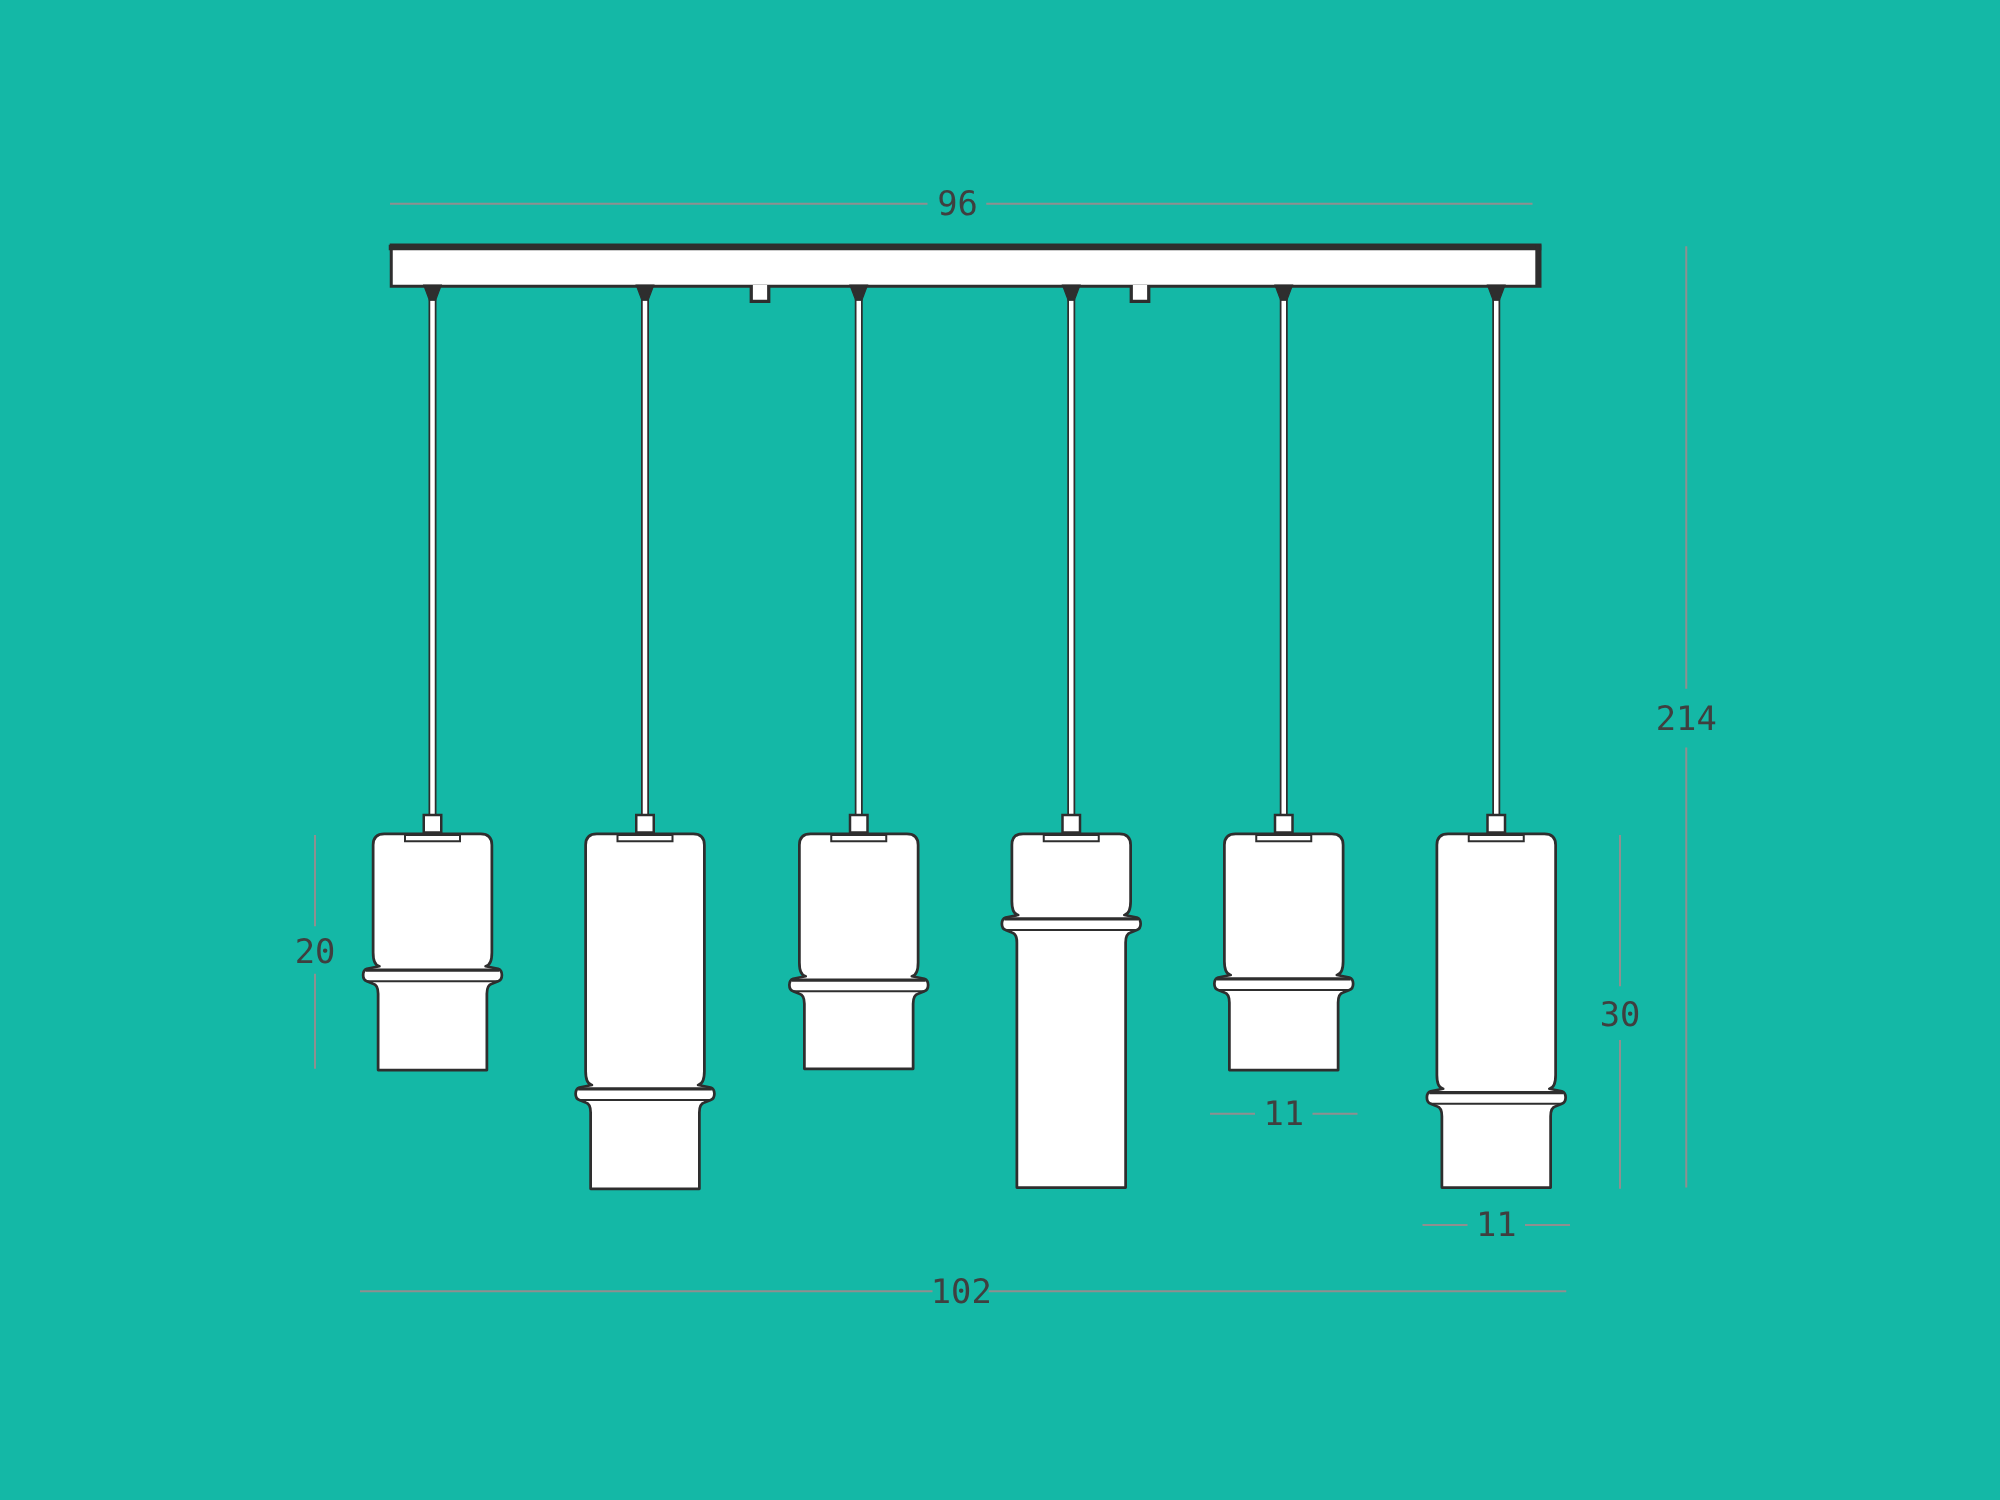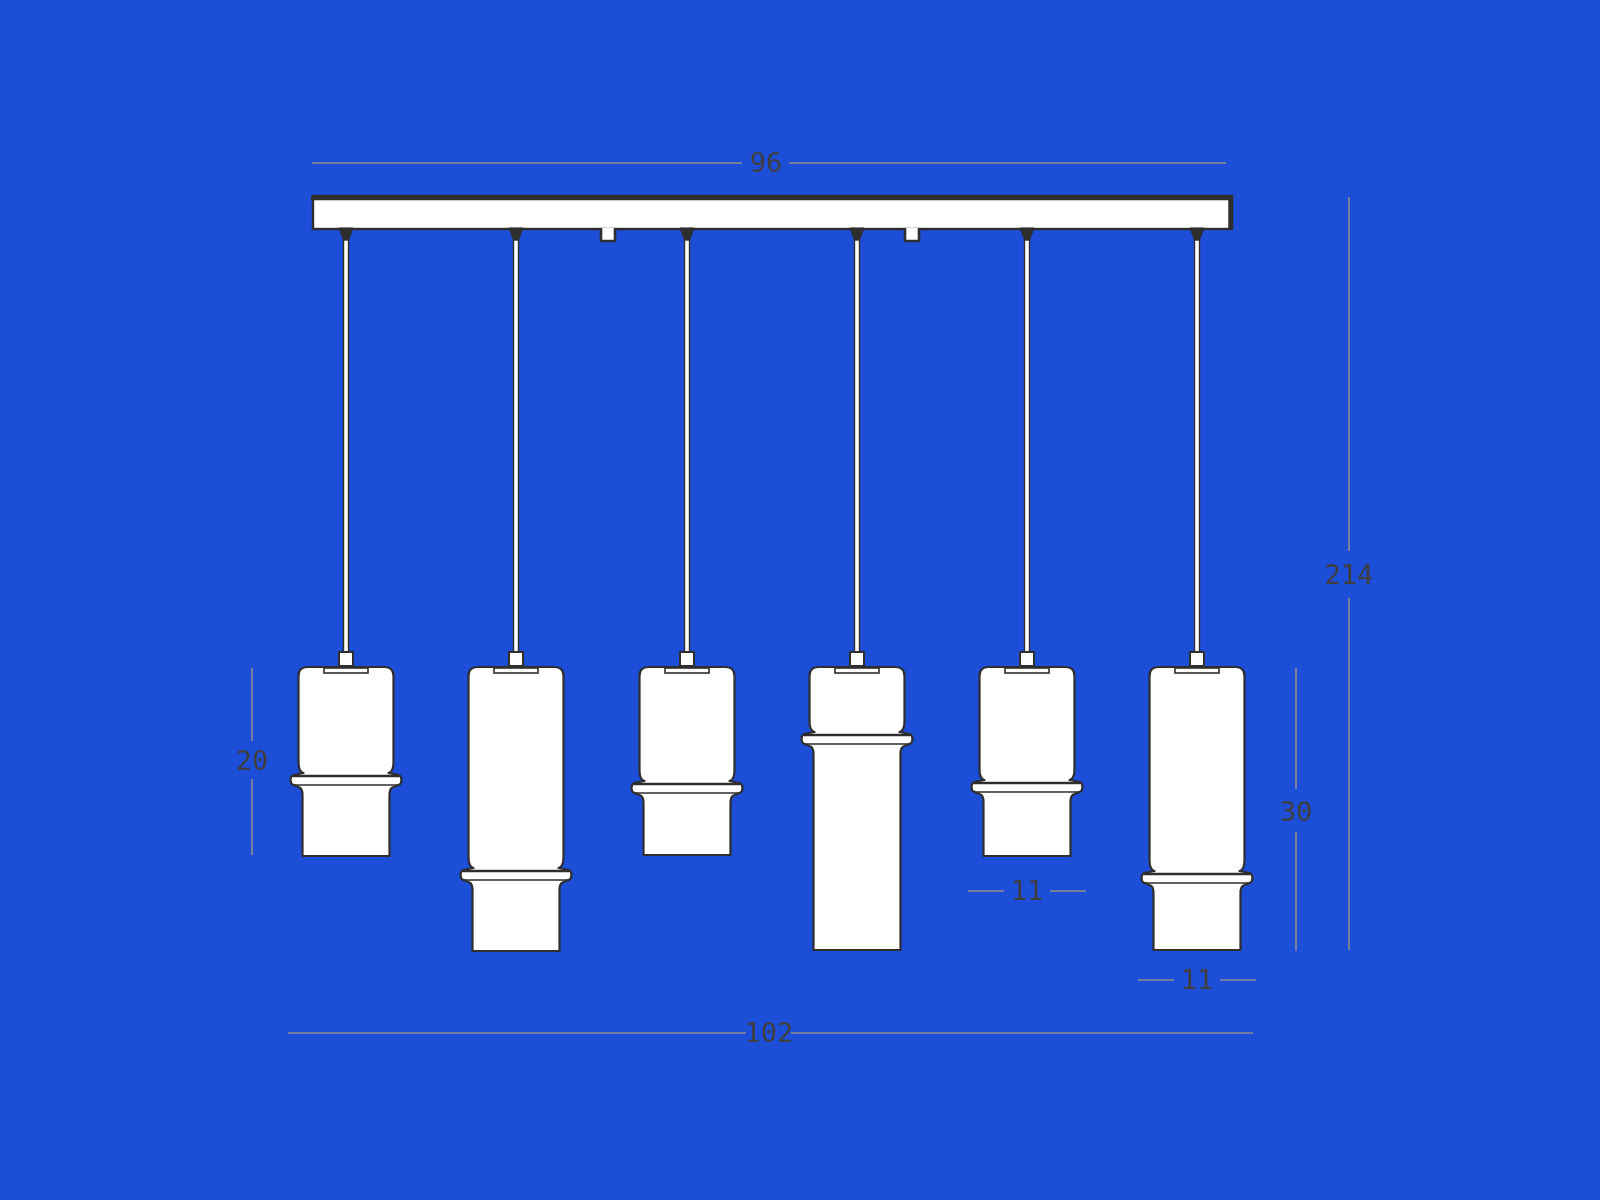--- a/index.html
+++ b/index.html
@@ -8,21 +8,21 @@
     background: #ffffff;
     width: 1600px;
     height: 1200px;
     overflow: hidden;
     font-family: "DejaVu Sans Mono", monospace;
   }
   .canvas {
     position: relative;
     width: 1600px;
     height: 1200px;
-    background: #1d4ed8;
+    background: #14b8a6;
   }
   svg { display: block; }
   .dim-text {
     font-family: "DejaVu Sans Mono", monospace;
     font-size: 27px;
     fill: #3f3f3f;
   }
   .dim-line {
     stroke: #8f8f8f;
     stroke-width: 1.6;

